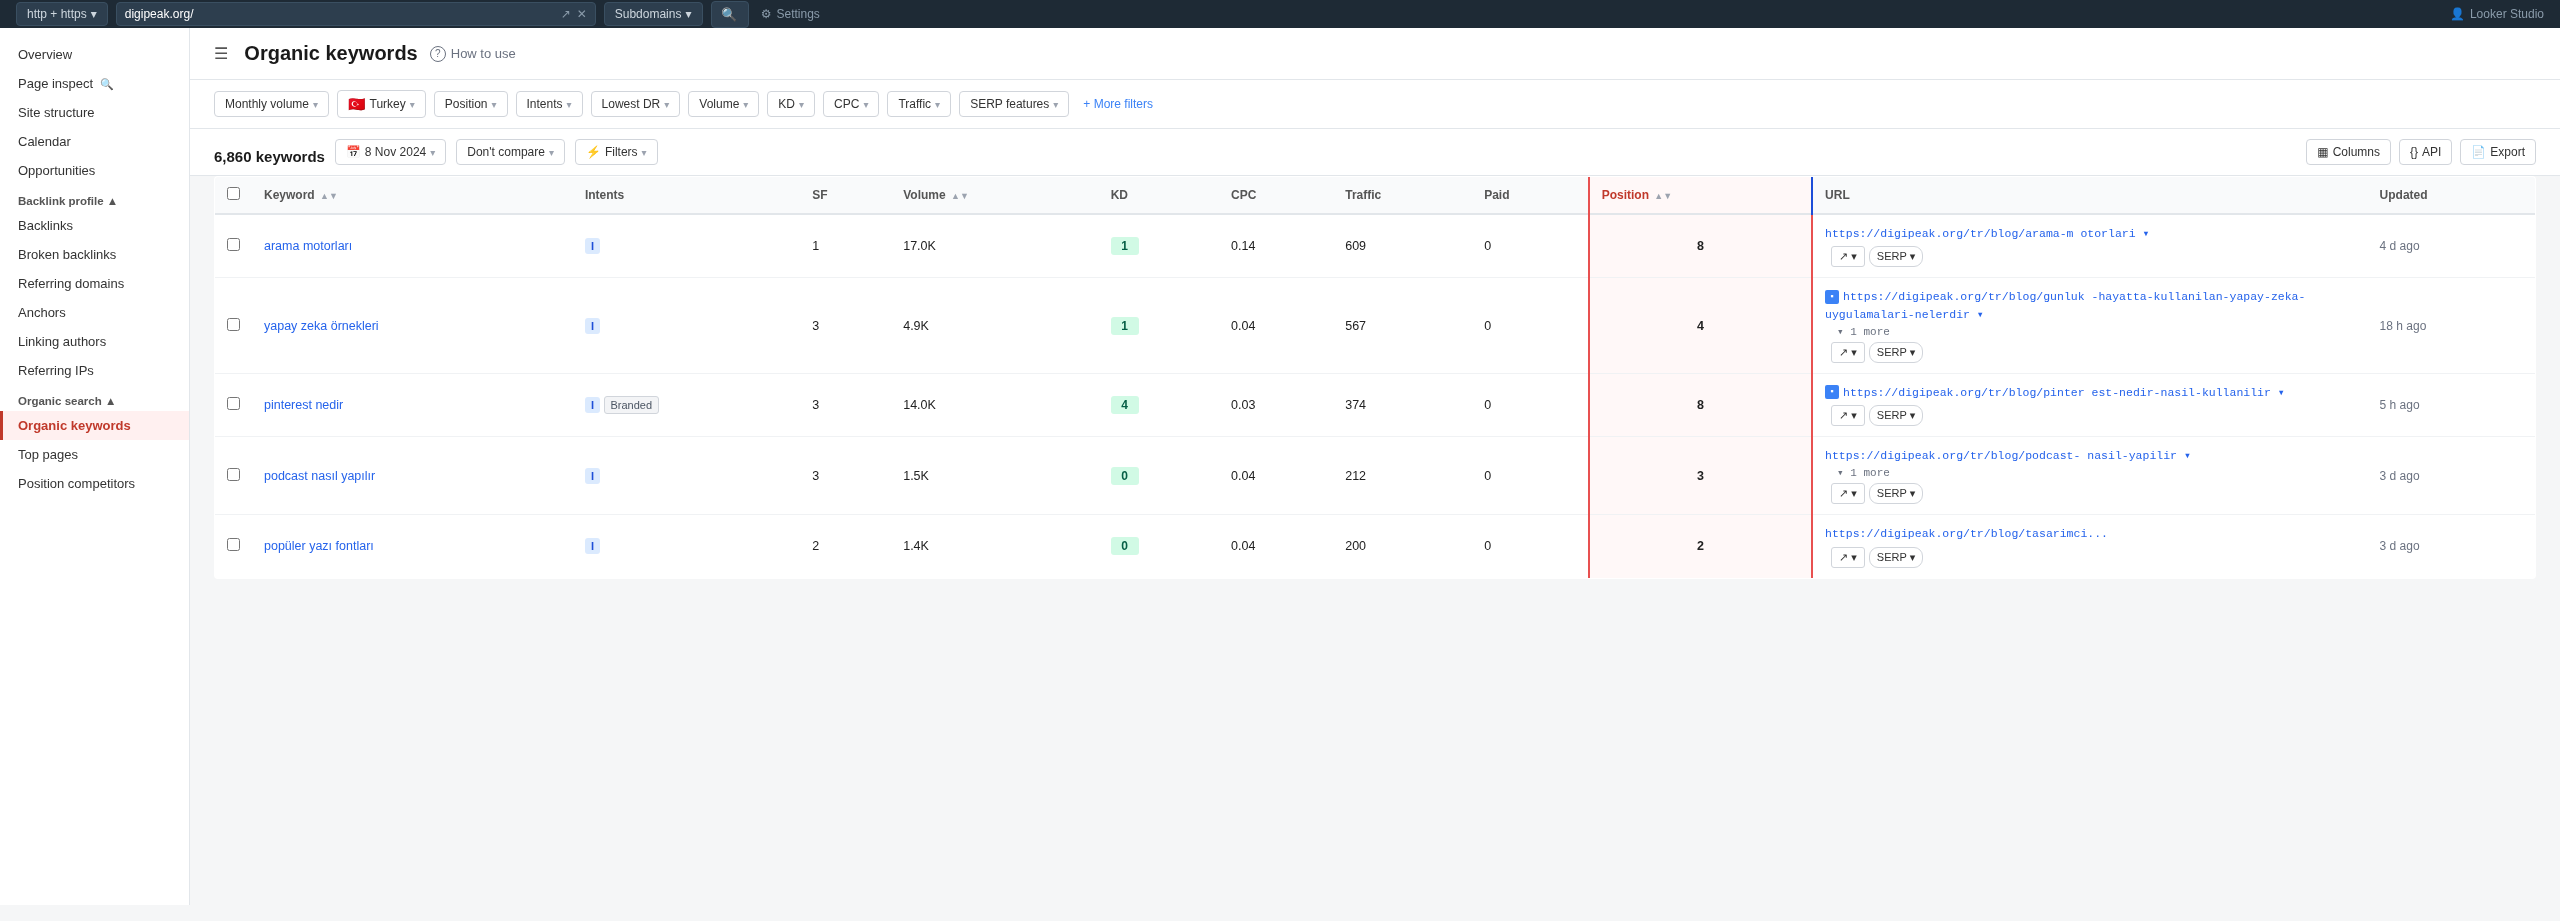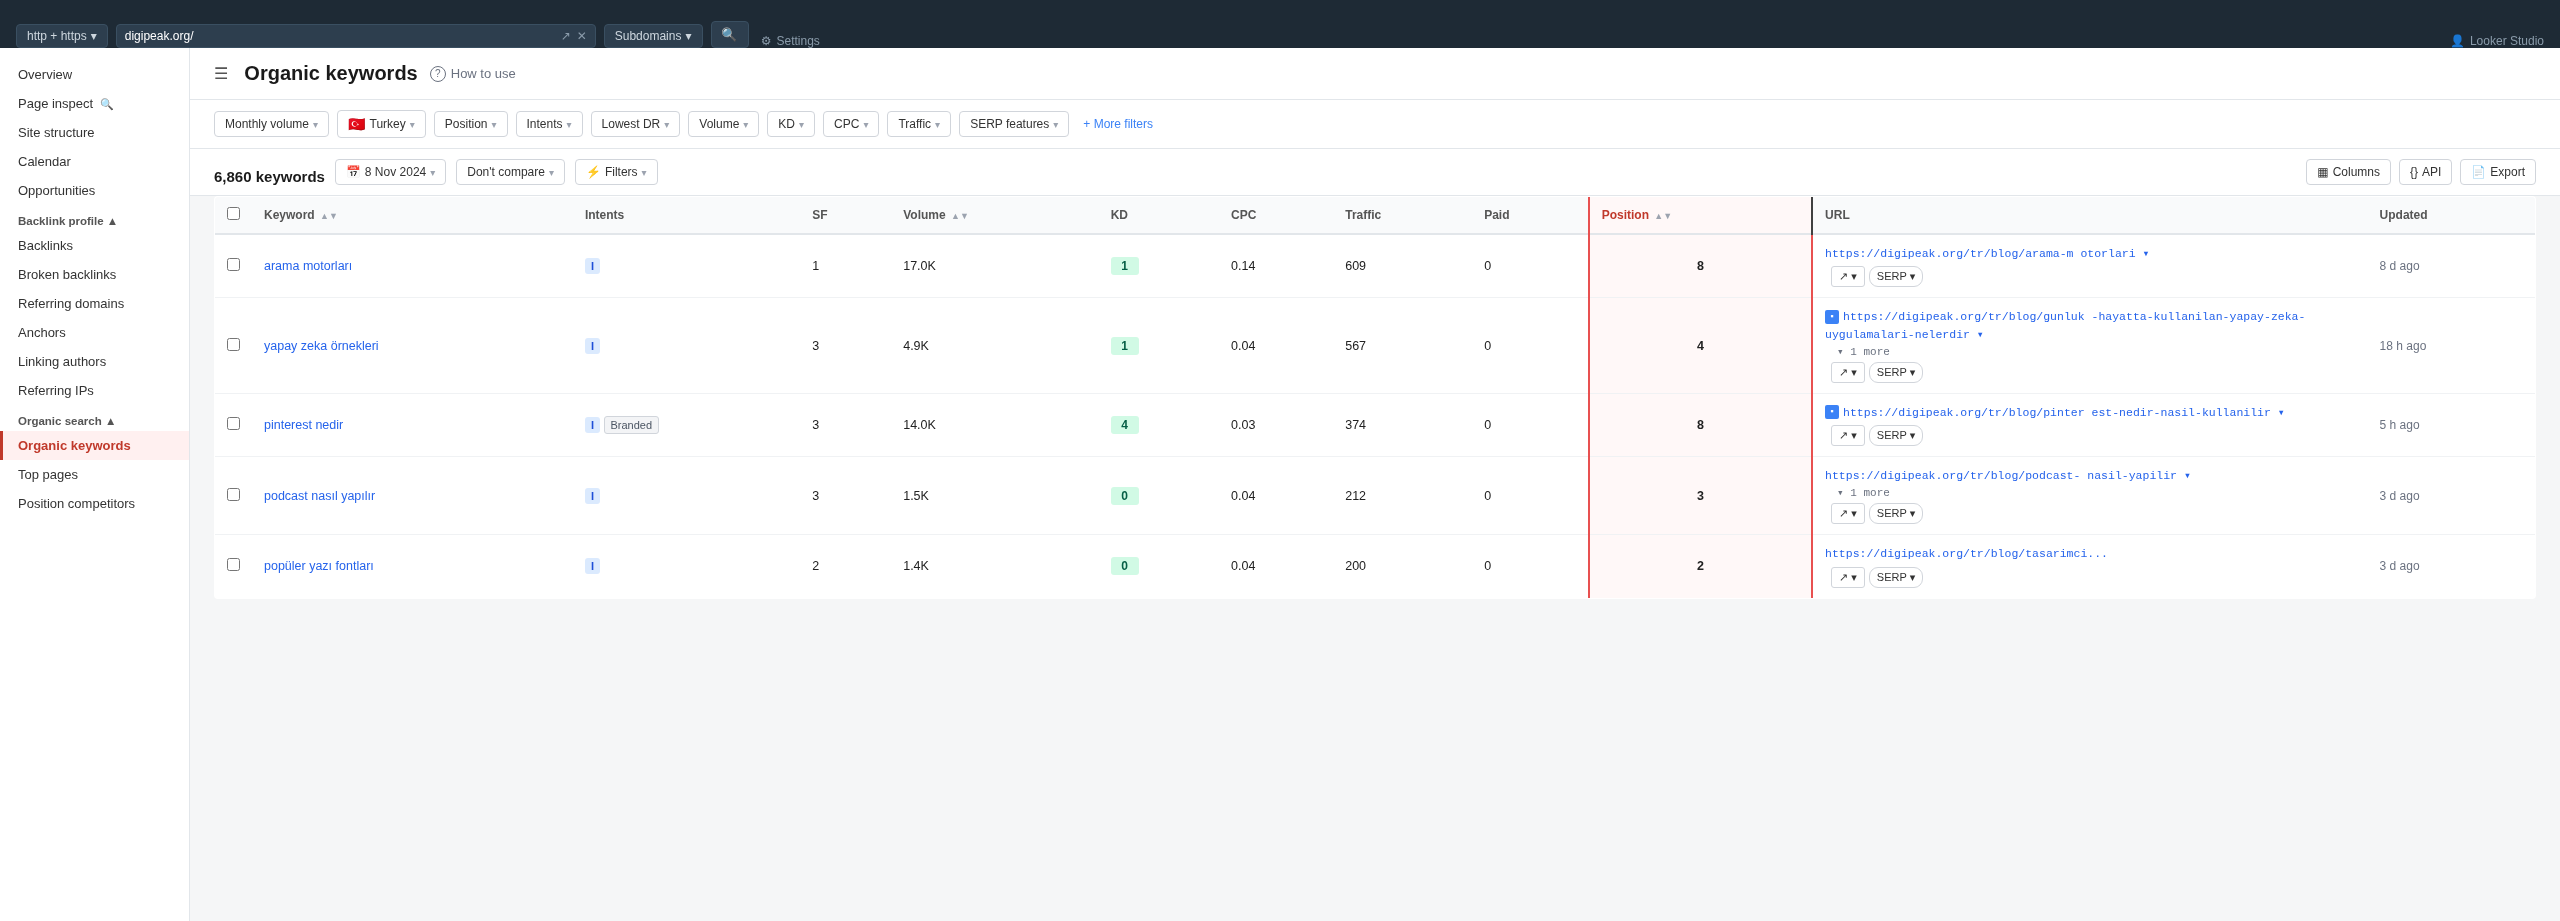--- a/index.html
+++ b/index.html
@@ -1,20 +1,20 @@
 <!DOCTYPE html>
 <html><head>
   <meta charset="utf-8">
   <style>
     * { box-sizing: border-box; margin: 0; padding: 0; }
     body { font-family: -apple-system, BlinkMacSystemFont, 'Segoe UI', sans-serif; font-size: 13px; background: #f5f6f7; color: #222; }
 
     
     .topbar {
-      display: flex; align-items: flex-end; background: #1e2a35; height: 48px;
+      display: flex; align-items: center; background: #1e2a35; height: 28px;
       padding: 0 16px; gap: 8px;
     }
     .topbar-protocol {
       background: #2d3e4e; color: #cdd6de; border: 1px solid #3a4f61;
       border-radius: 4px; padding: 4px 10px; font-size: 12px; display: flex; align-items: center; gap: 4px; cursor: pointer;
     }
     .topbar-url-container {
       flex: 1; max-width: 480px; background: #2d3e4e; border: 1px solid #3a4f61;
       border-radius: 4px; display: flex; align-items: center; padding: 4px 8px; gap: 6px;
     }
@@ -98,21 +98,21 @@
     .results-right .results-btn { border-radius: 4px; }
 
     
     .table-container { padding: 0 24px 20px; background: #f5f6f7; }
     table { width: 100%; border-collapse: collapse; background: #fff; border: 1px solid #e2e6ea; border-radius: 4px; overflow: hidden; }
     thead tr { background: #f9fafb; border-bottom: 2px solid #e2e6ea; }
     th {
       padding: 10px 12px; text-align: left; font-size: 12px; font-weight: 600;
       color: #555; white-space: nowrap; border-bottom: 1px solid #e2e6ea;
     }
-    th.position-col { color: #c0392b; border-left: 2px solid #e85050; border-right: 2px solid #404040; background: #fff8f8; }
+    th.position-col { color: #c0392b; border-left: 2px solid #e85050; border-right: 2px solid #1d4ed8; background: #fff8f8; }
     td { padding: 10px 12px; font-size: 12.5px; border-bottom: 1px solid #f0f2f4; vertical-align: middle; }
     td.position-col { border-left: 2px solid #e85050; border-right: 2px solid #e85050; background: #fff8f8; font-weight: 600; text-align: center; }
 
     .keyword-link { color: #2563eb; text-decoration: none; font-size: 12.5px; }
 
     .intent-badge {
       display: inline-block; background: #dbeafe; color: #1d4ed8;
       border-radius: 3px; padding: 2px 6px; font-size: 11px; font-weight: 600;
     }
     .branded-badge {
@@ -337,21 +337,21 @@
               <td class="url-cell">
     <div class="url-with-more">
       <span><a class="url-link">https://digipeak.org/tr/blog/arama-m otorlari ▾</a></span>
 
     </div>
     <span style="margin-left:6px; display:inline-flex; gap:4px; margin-top:4px;">
       <button class="action-btn">↗ ▾</button>
       <button class="serp-btn">SERP ▾</button>
     </span>
   </td>
-              <td><span class="updated-text">8 d ago</span></td>
+              <td><span class="updated-text">4 d ago</span></td>
             </tr>
             <tr>
               <td><input type="checkbox" style=""></td>
               <td><a class="keyword-link">yapay zeka örnekleri</a></td>
               <td><span class="intent-badge">I</span></td>
               <td>3</td>
               <td>4.9K</td>
               <td><span class="kd-badge kd-green">1</span></td>
               <td>0.04</td>
               <td>567</td>

